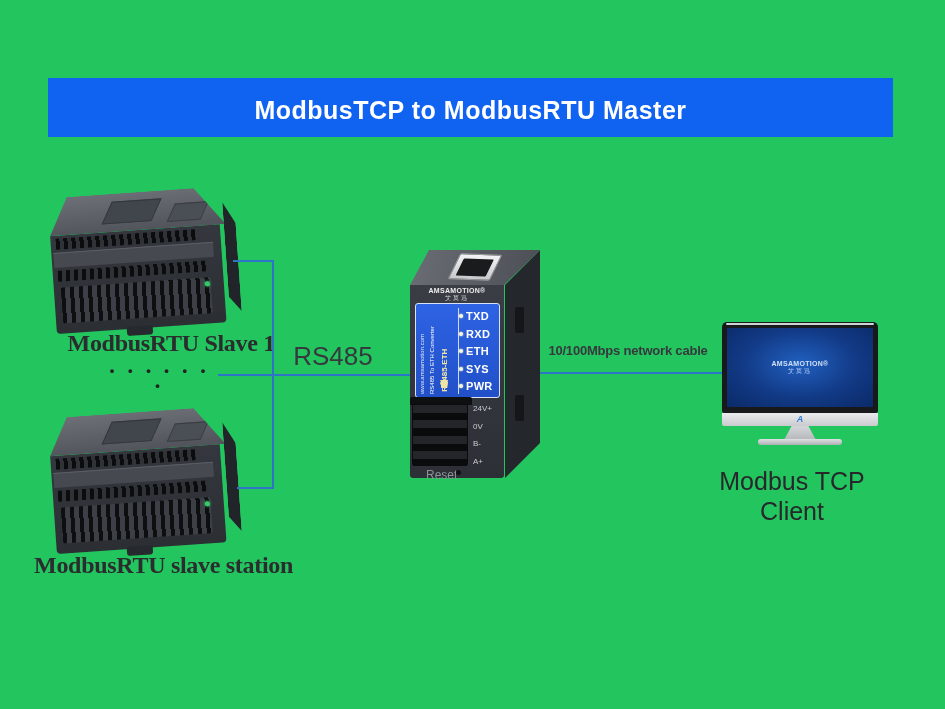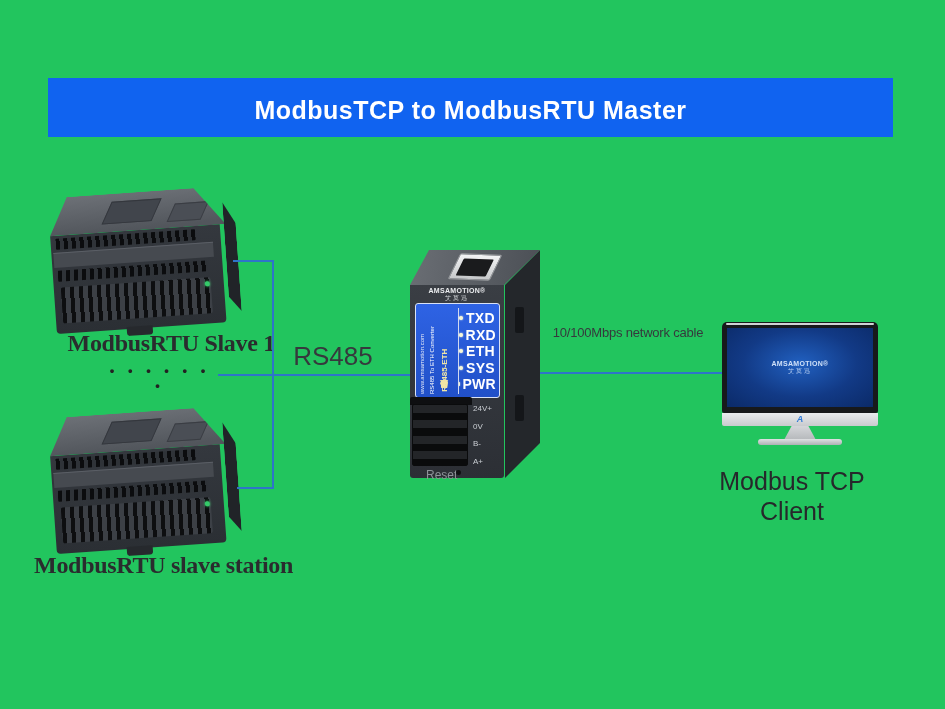--- a/index.html
+++ b/index.html
@@ -19,21 +19,21 @@
   .banner-title {
     color: #ffffff; font-size: 25px; font-weight: 700; letter-spacing: 0.5px;
     padding-top: 6px;
   }
 
   
   .line { background: #2e75c8; }
 
   .conn-label { color: #36393d; text-align: center; }
   .rs485-label { left: 273px; top: 341px; width: 120px; font-size: 26px; }
-  .eth-label   { left: 537px; top: 325px; width: 182px; font-size: 13px; font-weight: 400; letter-spacing: -0.2px; }
+  .eth-label   { left: 537px; top: 343px; width: 182px; font-size: 13px; font-weight: 700; letter-spacing: -0.2px; }
 
   
   .plc { width: 182px; height: 146px; }
   .plc-body { position: absolute; left: 2px; top: 4px; width: 176px; height: 136px; transform: rotate(-4deg); }
   .plc-top {
     position: absolute; left: 0; top: 0; width: 176px; height: 38px;
     background: linear-gradient(178deg, #6d7177 0%, #52565c 90%);
     clip-path: polygon(11% 0, 83% 0, 100% 100%, 0 100%);
   }
   .plc-top-patch1 {
@@ -131,21 +131,21 @@
   .cv-vtitle { left: 24px; top: 4px; height: 86px; font-size: 8px; font-weight: 700; color: #f0e6a6; }
   .cv-vsub   { left: 13px; top: 6px; height: 84px; font-size: 6px; color: #ffffff; }
   .cv-vurl   { left: 3px;  top: 6px; height: 84px; font-size: 6px; color: #e4eaf8; }
   .cv-divider { position: absolute; left: 42px; top: 4px; width: 1px; height: 86px; background: #cfd8f0; }
   .cv-leds {
     position: absolute; right: 3px; top: 6px; width: 37px; height: 82px;
     display: flex; flex-direction: column; justify-content: space-between;
   }
   .cv-led-row { display: flex; align-items: center; gap: 3px; }
   .cv-led-dot { width: 4px; height: 4px; border-radius: 50%; background: #f6f7d8; box-shadow: 0 0 2px #fffde0; }
-  .cv-led-label { font-size: 14px; font-weight: 700; color: #ffffff; letter-spacing: 0.3px; }
+  .cv-led-label { font-size: 11px; font-weight: 700; color: #ffffff; letter-spacing: 0.3px; }
   .cv-term-cap { position: absolute; left: 0px; top: 112px; width: 62px; height: 8px; background: #0e0f11; border-radius: 2px 2px 0 0; }
   .cv-term-block {
     position: absolute; left: 2px; top: 119px; width: 56px; height: 62px;
     background: repeating-linear-gradient(180deg, #232528 0 8px, #0a0b0c 8px 15.5px);
     border: 1px solid #0a0b0c; border-radius: 2px;
   }
   .cv-term-labels {
     position: absolute; left: 63px; top: 119px; height: 62px;
     display: flex; flex-direction: column; justify-content: space-between;
   }

